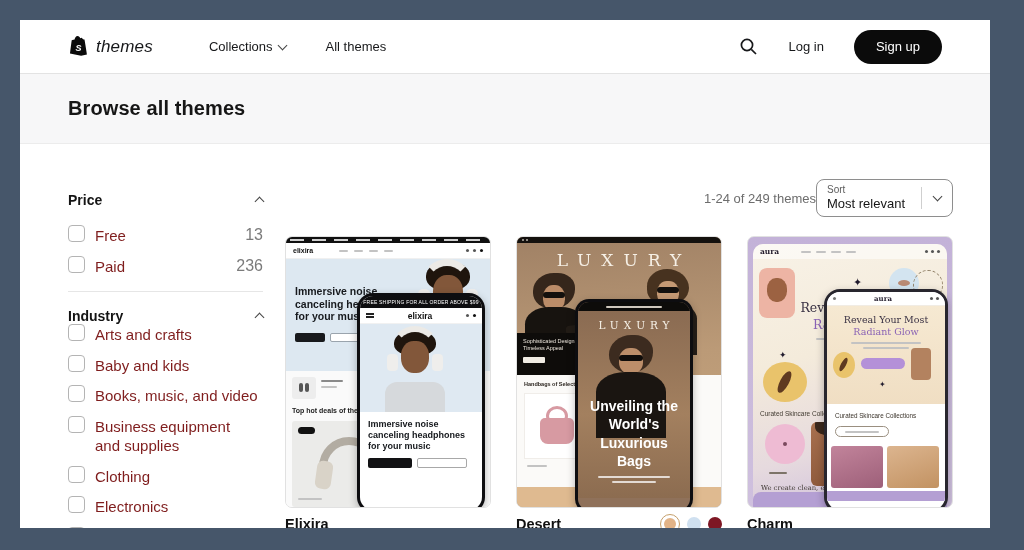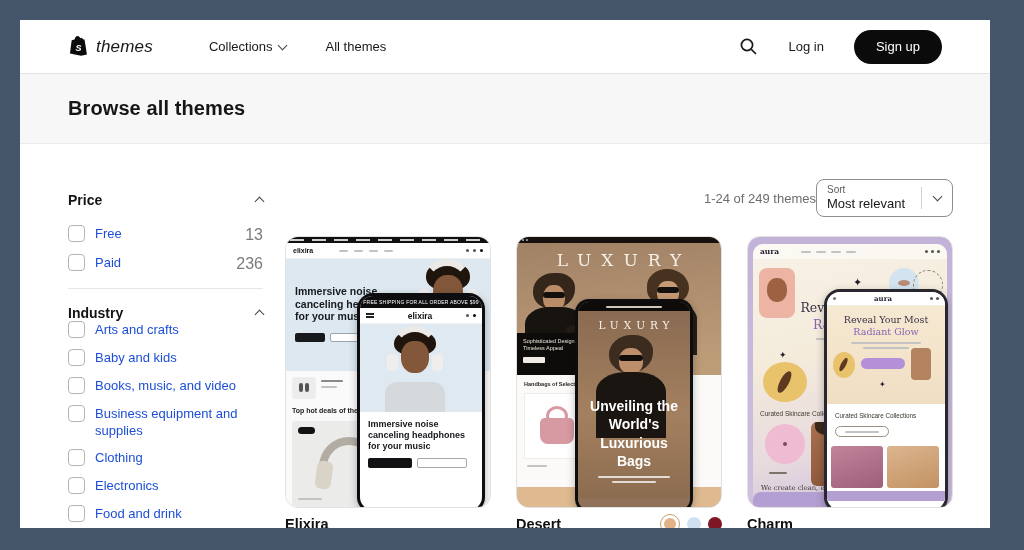--- a/index.html
+++ b/index.html
@@ -24,36 +24,36 @@
   
   .band{height:69px;background:#f7f7f8;border-bottom:1px solid #ececec;display:flex;align-items:center;padding:0 48px;}
   .band h1{margin:0;font-size:20px;color:#161616;letter-spacing:.1px;}
 
   
   .content{display:flex;padding:35px 37px 0 48px;gap:22px;height:350px;}
   .sidebar{width:195px;flex:none;}
   .fhead{display:flex;justify-content:space-between;align-items:center;font-weight:700;font-size:14px;color:#141414;}
   .row{display:flex;align-items:flex-start;margin-bottom:10px;}
   .cb{width:15px;height:15px;border:1.5px solid #b4b4b4;border-radius:4px;background:#fff;margin-right:10px;flex:none;}
-  .lab{font-size:13px;color:#1d4ed8;line-height:1.3;padding-top:1px;}
+  .lab{font-size:15px;color:#7f1d1d;line-height:1.3;padding-top:1px;}
   .cnt{margin-left:auto;font-size:16px;color:#7b7b7b;padding-top:1px;}
   .divider{height:1px;background:#e6e6e6;margin:15px 0 16px;}
 
   .main{flex:1;min-width:0;}
   .results-row{display:flex;align-items:center;justify-content:flex-end;height:38px;}
   .results-count{font-size:13px;color:#6d6d6d;}
   .sortbox{display:flex;align-items:center;border:1px solid #8e8e8e;border-radius:8px;height:38px;width:137px;box-sizing:border-box;background:#fff;}
   .sort-txt{padding:0 10px;flex:1;}
   .sort-lab{font-size:10px;color:#5d5d5d;line-height:1.2;}
   .sort-val{font-size:13px;color:#161616;line-height:1.2;white-space:nowrap;}
   .sort-div{width:1px;height:22px;background:#cfcfcf;}
   .sort-btn{width:30px;display:flex;align-items:center;justify-content:center;}
 
   .grid{display:grid;grid-template-columns:repeat(3,1fr);gap:25px;margin-top:19px;}
-  .shot{position:relative;height:270px;border:1px solid #e1e1e1;border-radius:13px;overflow:hidden;background:#fff;}
+  .shot{position:relative;height:270px;border:1px solid #e1e1e1;border-radius:7px;overflow:hidden;background:#fff;}
   .foot{display:flex;align-items:center;justify-content:space-between;padding-top:7px;height:17px;}
   .tname{font-size:14.5px;font-weight:700;color:#101010;}
   .swatches{display:flex;align-items:center;gap:7px;}
   .sw{width:14px;height:14px;border-radius:50%;}
   .swring{width:18px;height:18px;border:1.5px solid #c59f6b;border-radius:50%;display:flex;align-items:center;justify-content:center;}
   .swring .sw{width:12px;height:12px;}
 
   .sk{background:#c3c3c3;border-radius:1px;height:2px;}
   .dot{width:3px;height:3px;border-radius:50%;background:#555;flex:none;}
   .abs{position:absolute;}

